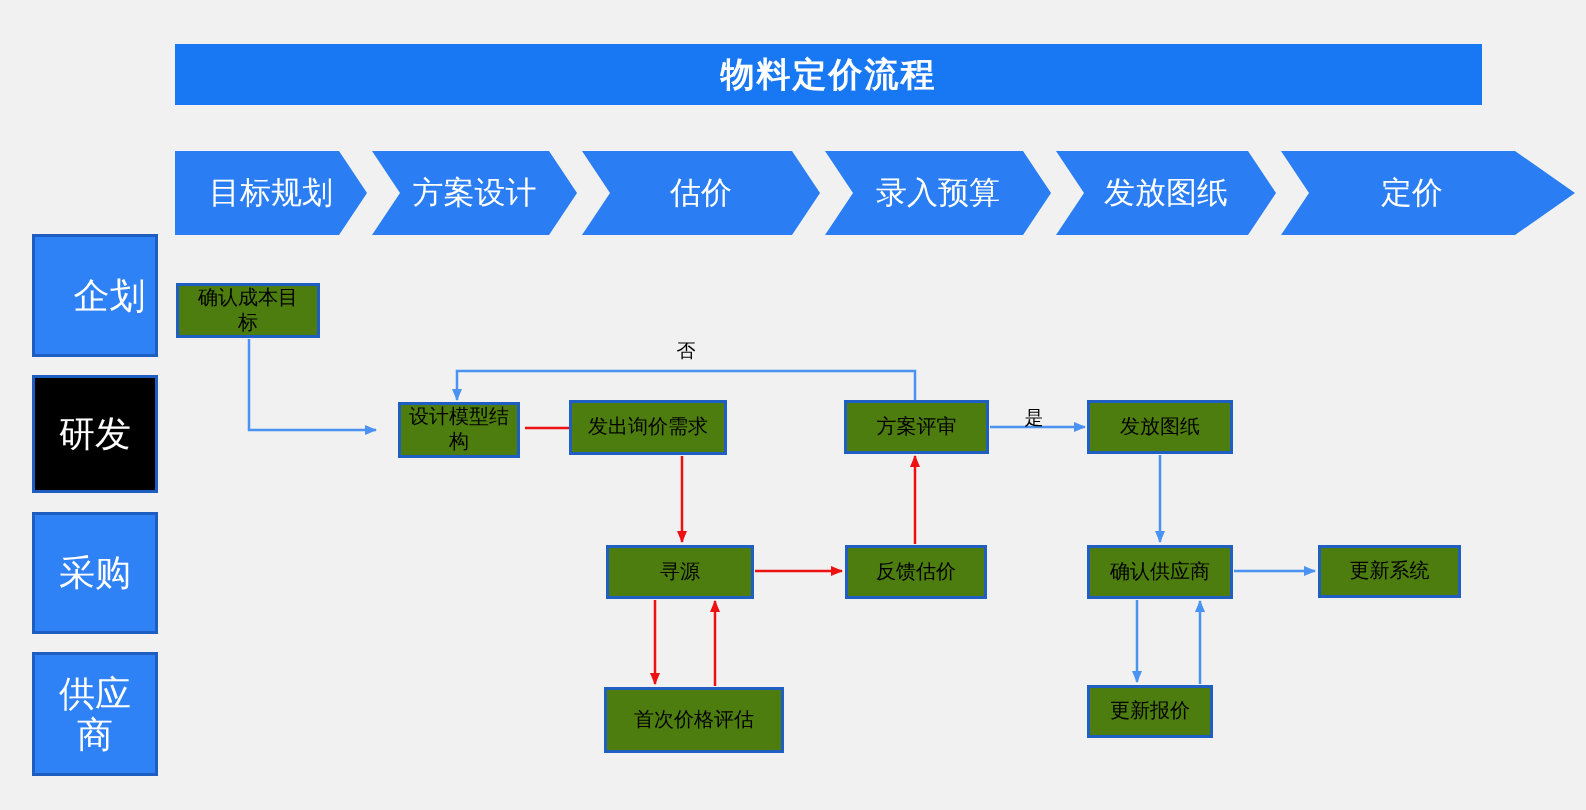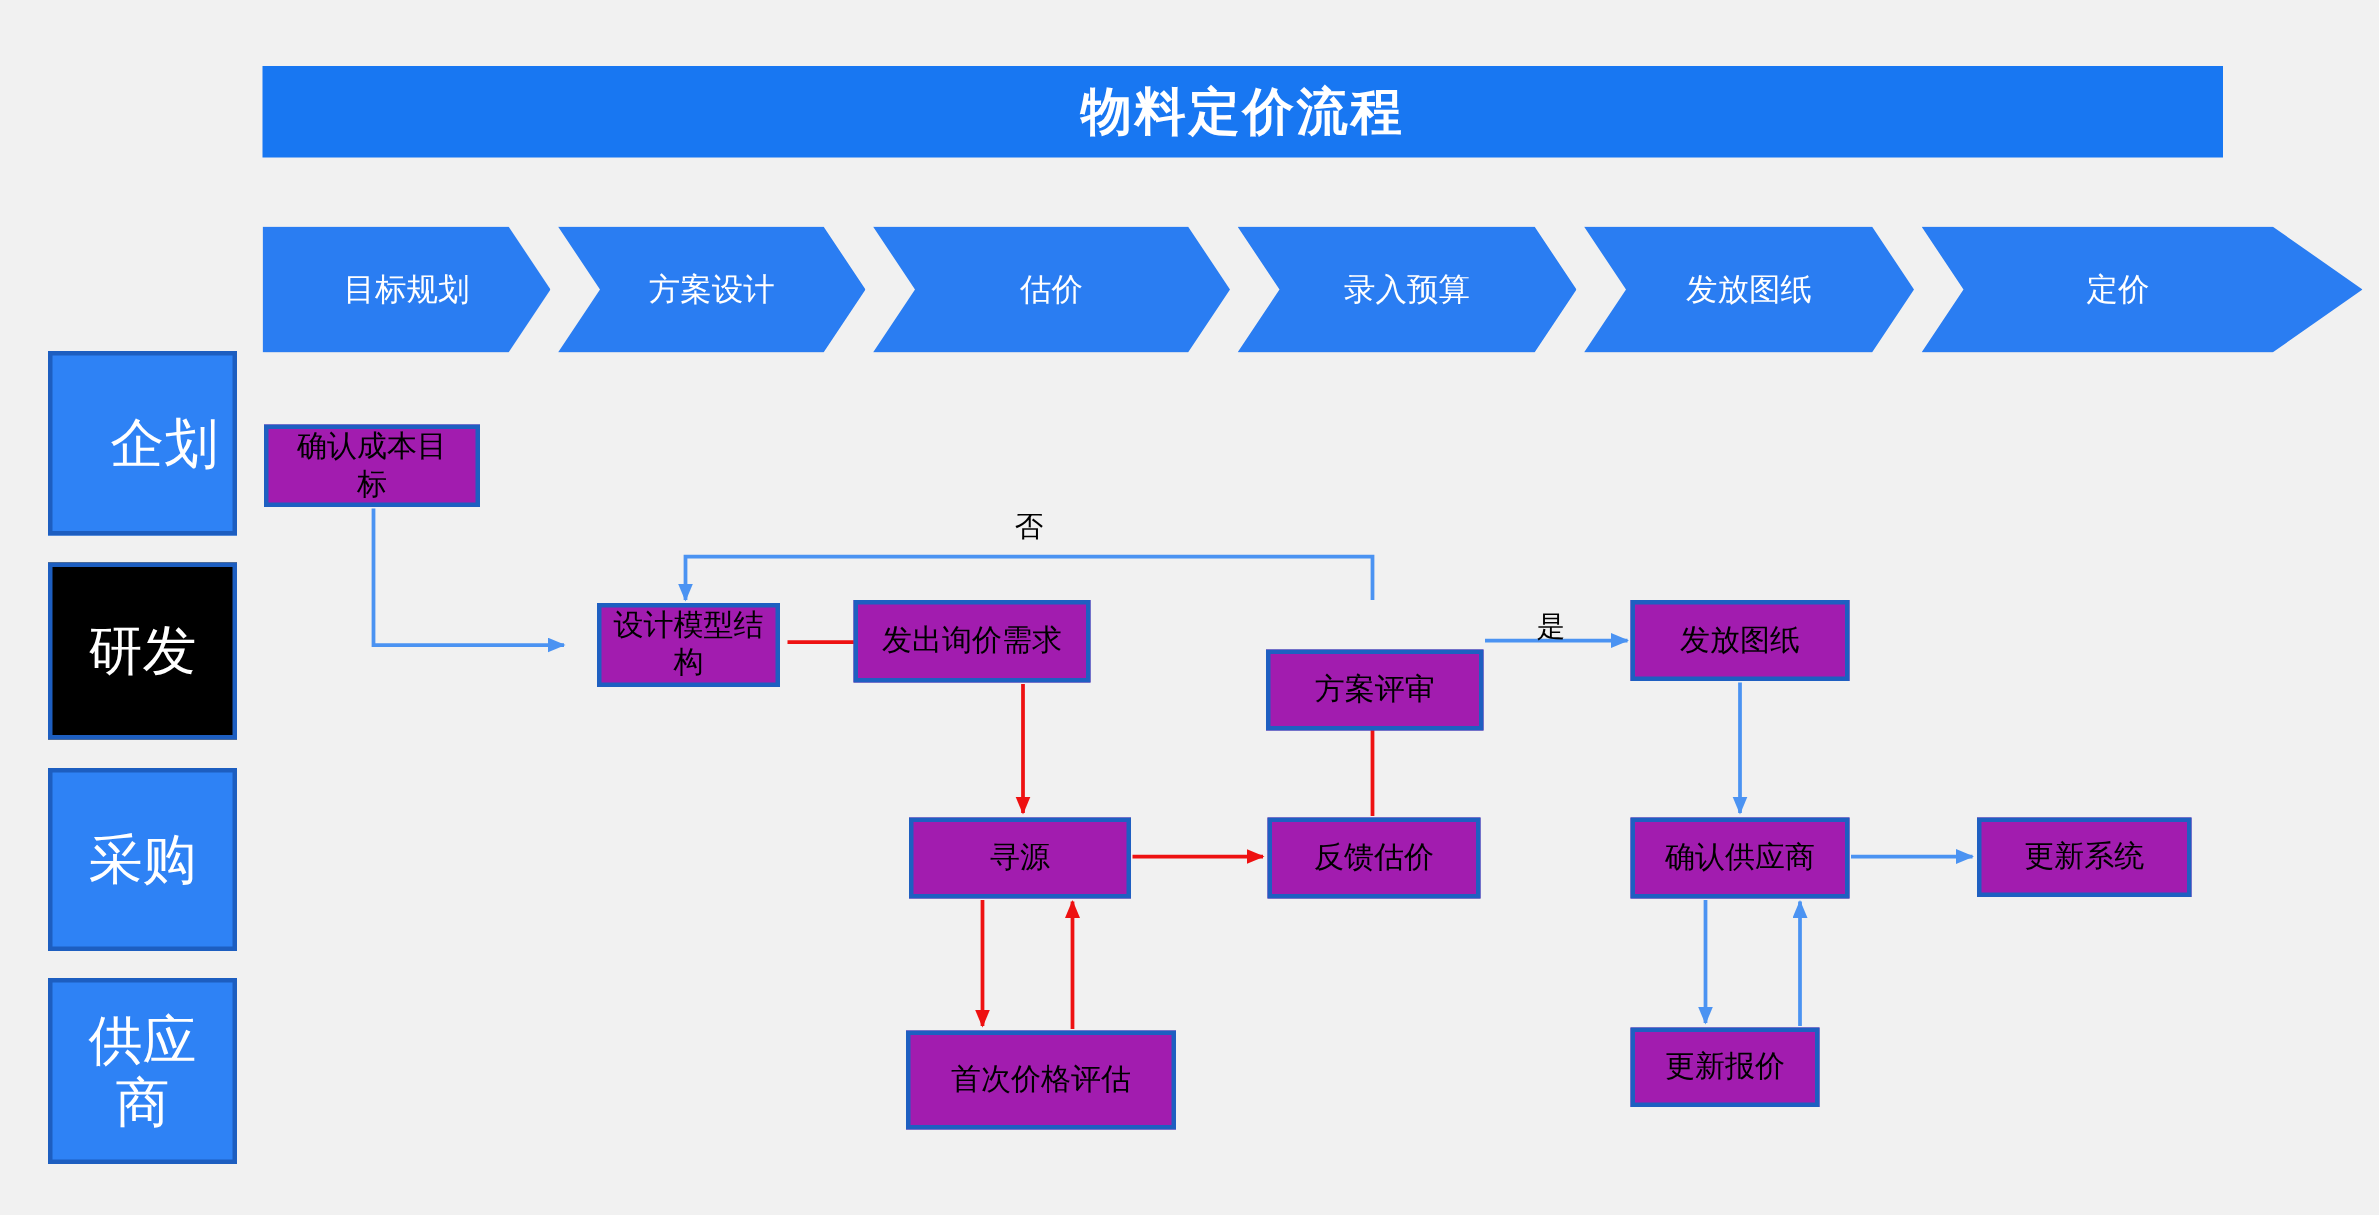--- a/index.html
+++ b/index.html
@@ -6,33 +6,33 @@
   #canvas {
     position:relative; width:1586px; height:810px; background:#f1f1f1;
     font-family:"Liberation Sans","DejaVu Sans",sans-serif; overflow:hidden;
   }
   .title-bar {
     position:absolute; left:175px; top:44px; width:1307px; height:61px;
     color:#ffffff; font-size:34px; font-weight:bold; letter-spacing:2px;
     display:flex; align-items:center; justify-content:center;
   }
   .stage {
-    position:absolute; top:151px; height:84px; color:#ffffff; font-size:21px;
+    position:absolute; top:151px; height:84px; color:#ffffff; font-size:31px;
     display:flex; align-items:center; justify-content:center;
     filter:drop-shadow(1px 2px 1px rgba(20,60,140,0.35));
   }
   .lane {
     position:absolute; color:#ffffff; font-size:36px; text-align:center;
     display:flex; align-items:center; justify-content:center;
     white-space:pre-line; line-height:1.15; box-sizing:border-box;
   }
   .node {
-    position:absolute; background:#a21caf; color:#000000; font-size:20px;
+    position:absolute; background:#4d7c0f; color:#000000; font-size:20px;
     display:flex; align-items:center; justify-content:center; text-align:center;
-    white-space:pre-line; line-height:1.25; box-sizing:border-box;
+    white-space:pre-line; line-height:1.25; box-sizing:border-box;font-family:Liberation Mono, monospace;
   }
   .edge-label {
     position:absolute; color:#000000; font-size:19px;
     transform:translate(-50%,-50%); white-space:nowrap;
   }
   #edge-layer { position:absolute; left:0; top:0; pointer-events:none; }
 </style>
 </head>
 <body>
 
@@ -70,21 +70,21 @@
     <div class="lane" style="left: 32px; top: 234px; width: 126px; height: 123px; background: rgb(46, 130, 245); border: 3px solid rgb(29, 94, 192); padding-left: 29px;">企划</div>
     <div class="lane" style="left: 32px; top: 375px; width: 126px; height: 118px; background: #000000; border: 3px solid rgb(29, 94, 192);">研发</div>
     <div class="lane" style="left: 32px; top: 512px; width: 126px; height: 122px; background: rgb(46, 130, 245); border: 3px solid rgb(29, 94, 192);">采购</div>
     <div class="lane" style="left: 32px; top: 652px; width: 126px; height: 124px; background: rgb(46, 130, 245); border: 3px solid rgb(29, 94, 192);">供应
 商</div>
     <div class="node" style="left: 176px; top: 283px; width: 144px; height: 55px; border: 3px solid rgb(30, 95, 193);">确认成本目
 标</div>
     <div class="node" style="left: 398px; top: 402px; width: 122px; height: 56px; border: 3px solid rgb(30, 95, 193);">设计模型结
 构</div>
     <div class="node" style="left: 569px; top: 400px; width: 158px; height: 55px; border: 3px solid rgb(30, 95, 193);">发出询价需求</div>
-    <div class="node" style="left: 844px; top: 400px; width: 145px; height: 54px; border: 3px solid rgb(30, 95, 193); margin-top: 33px;">方案评审</div>
+    <div class="node" style="left: 844px; top: 400px; width: 145px; height: 54px; border: 3px solid rgb(30, 95, 193);">方案评审</div>
     <div class="node" style="left: 1087px; top: 400px; width: 146px; height: 54px; border: 3px solid rgb(30, 95, 193);">发放图纸</div>
     <div class="node" style="left: 606px; top: 545px; width: 148px; height: 54px; border: 3px solid rgb(30, 95, 193);">寻源</div>
     <div class="node" style="left: 845px; top: 545px; width: 142px; height: 54px; border: 3px solid rgb(30, 95, 193);">反馈估价</div>
     <div class="node" style="left: 1087px; top: 545px; width: 146px; height: 54px; border: 3px solid rgb(30, 95, 193);">确认供应商</div>
     <div class="node" style="left: 1318px; top: 545px; width: 143px; height: 53px; border: 3px solid rgb(30, 95, 193);">更新系统</div>
     <div class="node" style="left: 604px; top: 687px; width: 180px; height: 66px; border: 3px solid rgb(30, 95, 193);">首次价格评估</div>
     <div class="node" style="left: 1087px; top: 685px; width: 126px; height: 53px; border: 3px solid rgb(30, 95, 193);">更新报价</div>
     <div class="edge-label" style="left: 686px; top: 351px;">否</div>
     <div class="edge-label" style="left: 1034px; top: 418px;">是</div>
   </div>

